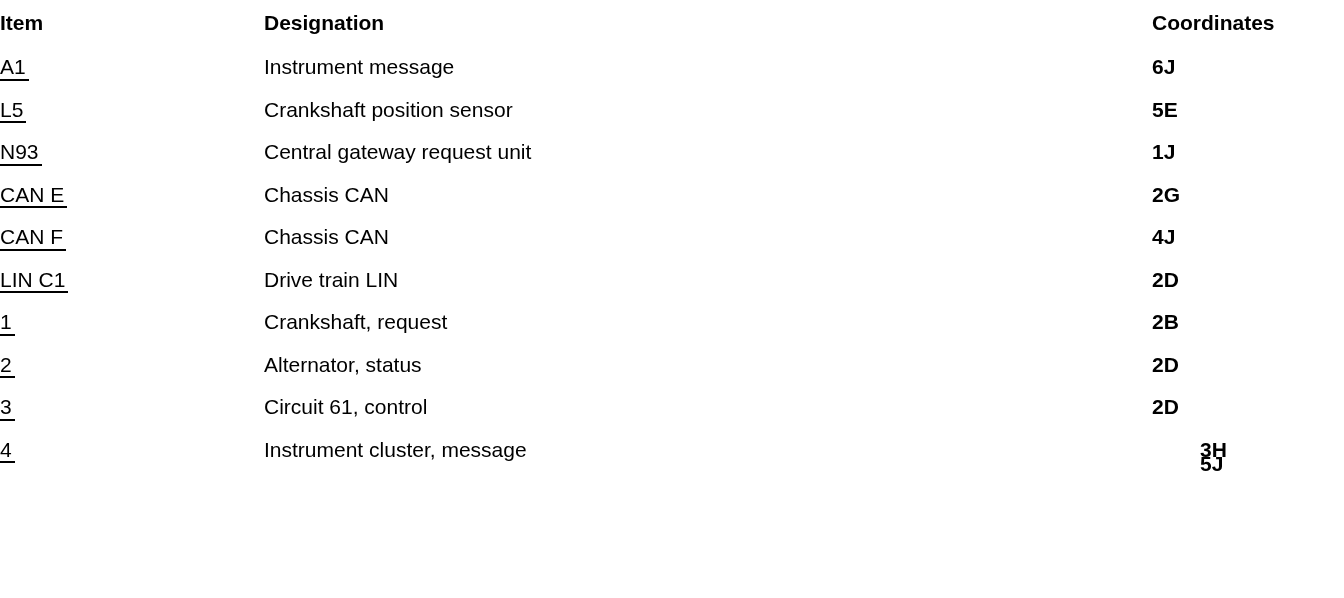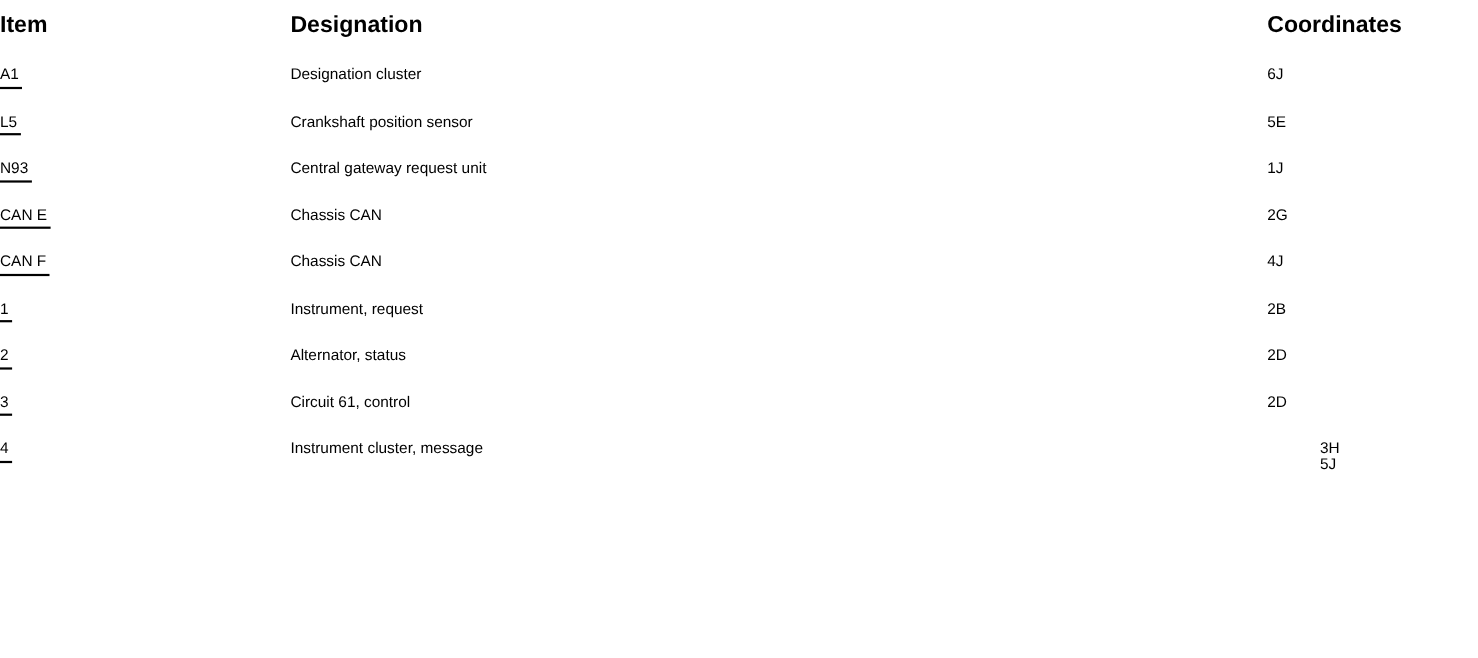--- a/index.html
+++ b/index.html
@@ -50,28 +50,28 @@
     white-space: nowrap;
   }
   .head-cell .htext { display: inline-block; }
   .head-item  { padding-left: 20px; }
   .head-desig { padding-left: 284px; }
   .head-coord { padding-left: 22px; }
 
   
   .row-cell {
     height: 42.5px;
-    font-size: 14px;
+    font-size: 21px;
     font-weight: normal;
     line-height: 42.5px;
     white-space: nowrap;
   }
   .cell-item  { padding-left: 20px; }
   .cell-desig { padding-left: 284px; }
-  .cell-coord { padding-left: 22px; }
+  .cell-coord { padding-left: 22px; font-weight: bold; }
 
   
   .item-ref {
     display: inline-block;
     position: relative;
     line-height: 42.5px;
   }
   .item-ref::after {
     content: "";
     position: absolute;
@@ -113,21 +113,21 @@
           <span class="htext">Designation</span>
         </th>
         <th class="head-cell head-coord">
           <span class="htext">Coordinates</span>
         </th>
       </tr>
     </thead>
     <tbody id="table-body">
         <tr>
           <td class="row-cell cell-item"><span class="item-ref">A1</span></td>
-          <td class="row-cell cell-desig"><span class="desig-text">Designation cluster</span></td>
+          <td class="row-cell cell-desig"><span class="desig-text">Instrument message</span></td>
           <td class="row-cell cell-coord"><span class="coord-text">6J</span></td>
         </tr>
         <tr>
           <td class="row-cell cell-item"><span class="item-ref">L5</span></td>
           <td class="row-cell cell-desig"><span class="desig-text">Crankshaft position sensor</span></td>
           <td class="row-cell cell-coord"><span class="coord-text">5E</span></td>
         </tr>
         <tr>
           <td class="row-cell cell-item"><span class="item-ref">N93</span></td>
           <td class="row-cell cell-desig"><span class="desig-text">Central gateway request unit</span></td>
@@ -137,22 +137,27 @@
           <td class="row-cell cell-item"><span class="item-ref">CAN E</span></td>
           <td class="row-cell cell-desig"><span class="desig-text">Chassis CAN</span></td>
           <td class="row-cell cell-coord"><span class="coord-text">2G</span></td>
         </tr>
         <tr>
           <td class="row-cell cell-item"><span class="item-ref">CAN F</span></td>
           <td class="row-cell cell-desig"><span class="desig-text">Chassis CAN</span></td>
           <td class="row-cell cell-coord"><span class="coord-text">4J</span></td>
         </tr>
         <tr>
+          <td class="row-cell cell-item"><span class="item-ref">LIN C1</span></td>
+          <td class="row-cell cell-desig"><span class="desig-text">Drive train LIN</span></td>
+          <td class="row-cell cell-coord"><span class="coord-text">2D</span></td>
+        </tr>
+        <tr>
           <td class="row-cell cell-item"><span class="item-ref">1</span></td>
-          <td class="row-cell cell-desig"><span class="desig-text">Instrument, request</span></td>
+          <td class="row-cell cell-desig"><span class="desig-text">Crankshaft, request</span></td>
           <td class="row-cell cell-coord"><span class="coord-text">2B</span></td>
         </tr>
         <tr>
           <td class="row-cell cell-item"><span class="item-ref">2</span></td>
           <td class="row-cell cell-desig"><span class="desig-text">Alternator, status</span></td>
           <td class="row-cell cell-coord"><span class="coord-text">2D</span></td>
         </tr>
         <tr>
           <td class="row-cell cell-item"><span class="item-ref">3</span></td>
           <td class="row-cell cell-desig"><span class="desig-text">Circuit 61, control</span></td>

